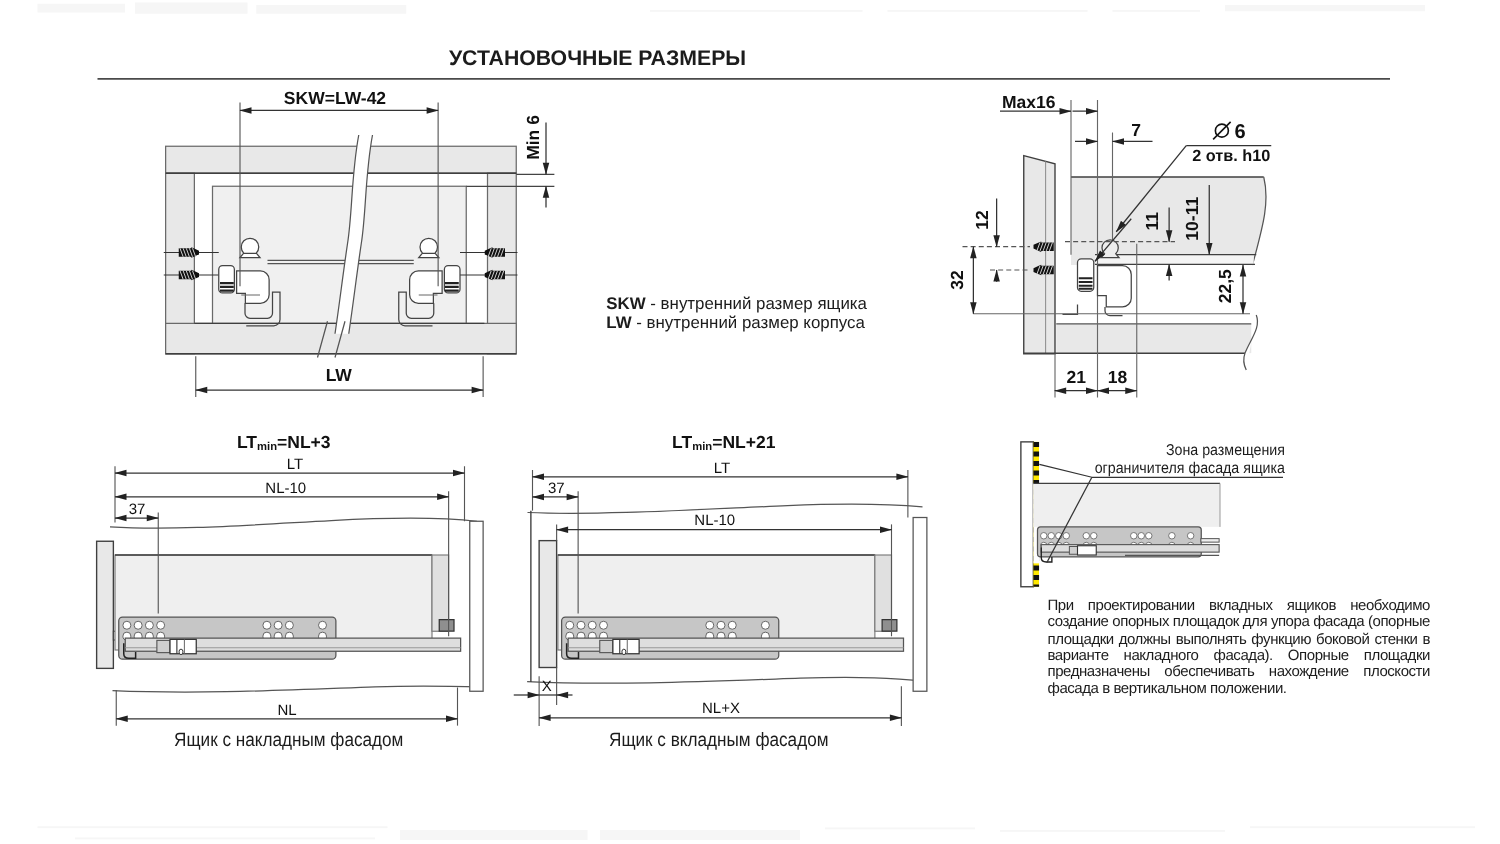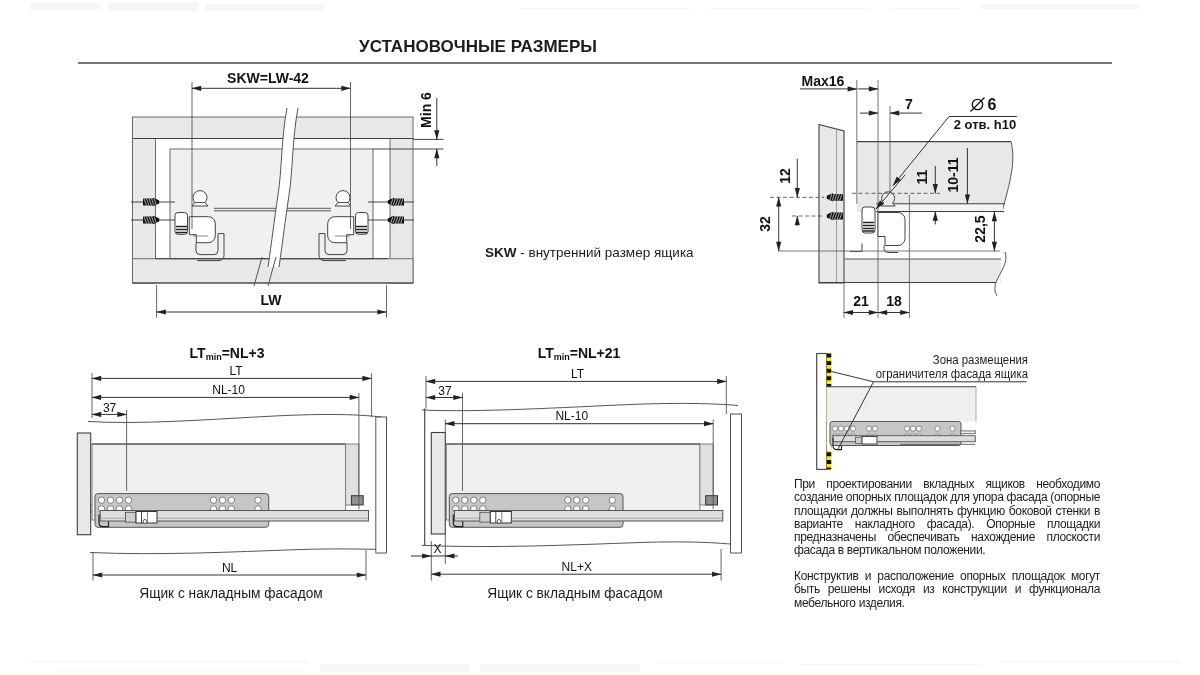--- a/index.html
+++ b/index.html
@@ -1,20 +1,20 @@
 <!DOCTYPE html>
 <html><head>
 <meta charset="utf-8">
 <style>
 html,body{margin:0;padding:0;background:#fff;}
 #page{position:relative;width:1200px;height:675px;background:#ffffff;overflow:hidden;
   font-family:"Liberation Sans", sans-serif;}
 svg{position:absolute;left:0;top:0;}
 .hl{position:absolute;color:#1c1c1c;}
-.just{text-align:justify;text-justify:inter-word;}
+.just{text-align:justify;text-justify:inter-word;margin-left:44px;}
 </style>
 </head>
 <body>
 <div id="page">
 <svg width="1200" height="675" viewBox="0 0 1200 675">
 <defs>
 <marker id="m" markerWidth="11" markerHeight="8" refX="9.6" refY="3.5" orient="auto-start-reverse" markerUnits="userSpaceOnUse">
   <path d="M0.4,0.9 L10,3.5 L0.4,6.1 z" fill="#222"></path>
 </marker>
 <g id="screwR">
@@ -333,24 +333,24 @@
  <path d="M833,438 V446 Q833,449.6 837,449.6 H841.5 V445.5" fill="none" stroke="#222" stroke-width="1.1"></path>
 
  <line x1="873.5" y1="381.8" x2="1026.4" y2="381.8" stroke="#333" stroke-width="1"></line>
  <line x1="873.5" y1="381.8" x2="831.5" y2="371.5" stroke="#333" stroke-width="1"></line>
  <line x1="873.5" y1="381.8" x2="837.5" y2="450" stroke="#333" stroke-width="1"></line>
 </g>
 </svg>
 
 <div class="hl" style="left:0;top:37px;width:956px;text-align:center;font-size:17px;font-weight:bold;">УСТАНОВОЧНЫЕ РАЗМЕРЫ</div>
 
-<div class="hl" style="left:485px;top:245px;font-size:13.5px;line-height:15.1px;">
+<div class="hl" style="left:485px;top:235px;font-size:13.5px;line-height:15.1px;">
 <div><b>SKW</b> - внутренний размер ящика</div>
+<div><b>LW</b> - внутренний размер корпуса</div>
 </div>
 
 <div class="hl" style="left:848px;top:354px;width:180px;text-align:right;font-size:12.5px;line-height:13.5px;transform:scaleX(0.91);transform-origin:100% 50%;">Зона размещения<br>ограничителя фасада ящика</div>
 
 <div class="hl" style="left:80px;top:584px;width:302px;text-align:center;font-size:15.5px;transform:scaleX(0.885);transform-origin:50% 50%;">Ящик с накладным фасадом</div>
 <div class="hl" style="left:424px;top:584px;width:302px;text-align:center;font-size:15.5px;transform:scaleX(0.885);transform-origin:50% 50%;">Ящик с вкладным фасадом</div>
 
 <div class="hl just" style="left:794px;top:478px;width:306px;font-size:12px;letter-spacing:-0.35px;line-height:13.3px;">При проектировании вкладных ящиков необходимо создание опорных площадок для упора фасада (опорные площадки должны выполнять функцию боковой стенки в варианте накладного фасада). Опорные площадки предназначены обеспечивать нахождение плоскости фасада в вертикальном положении.</div>
-<div class="hl just" style="left:794px;top:570px;width:306px;font-size:12px;letter-spacing:-0.35px;line-height:13.3px;">Конструктив и расположение опорных площадок могут быть решены исходя из конструкции и функционала мебельного изделия.</div>
 </div>
 
 </body></html>

